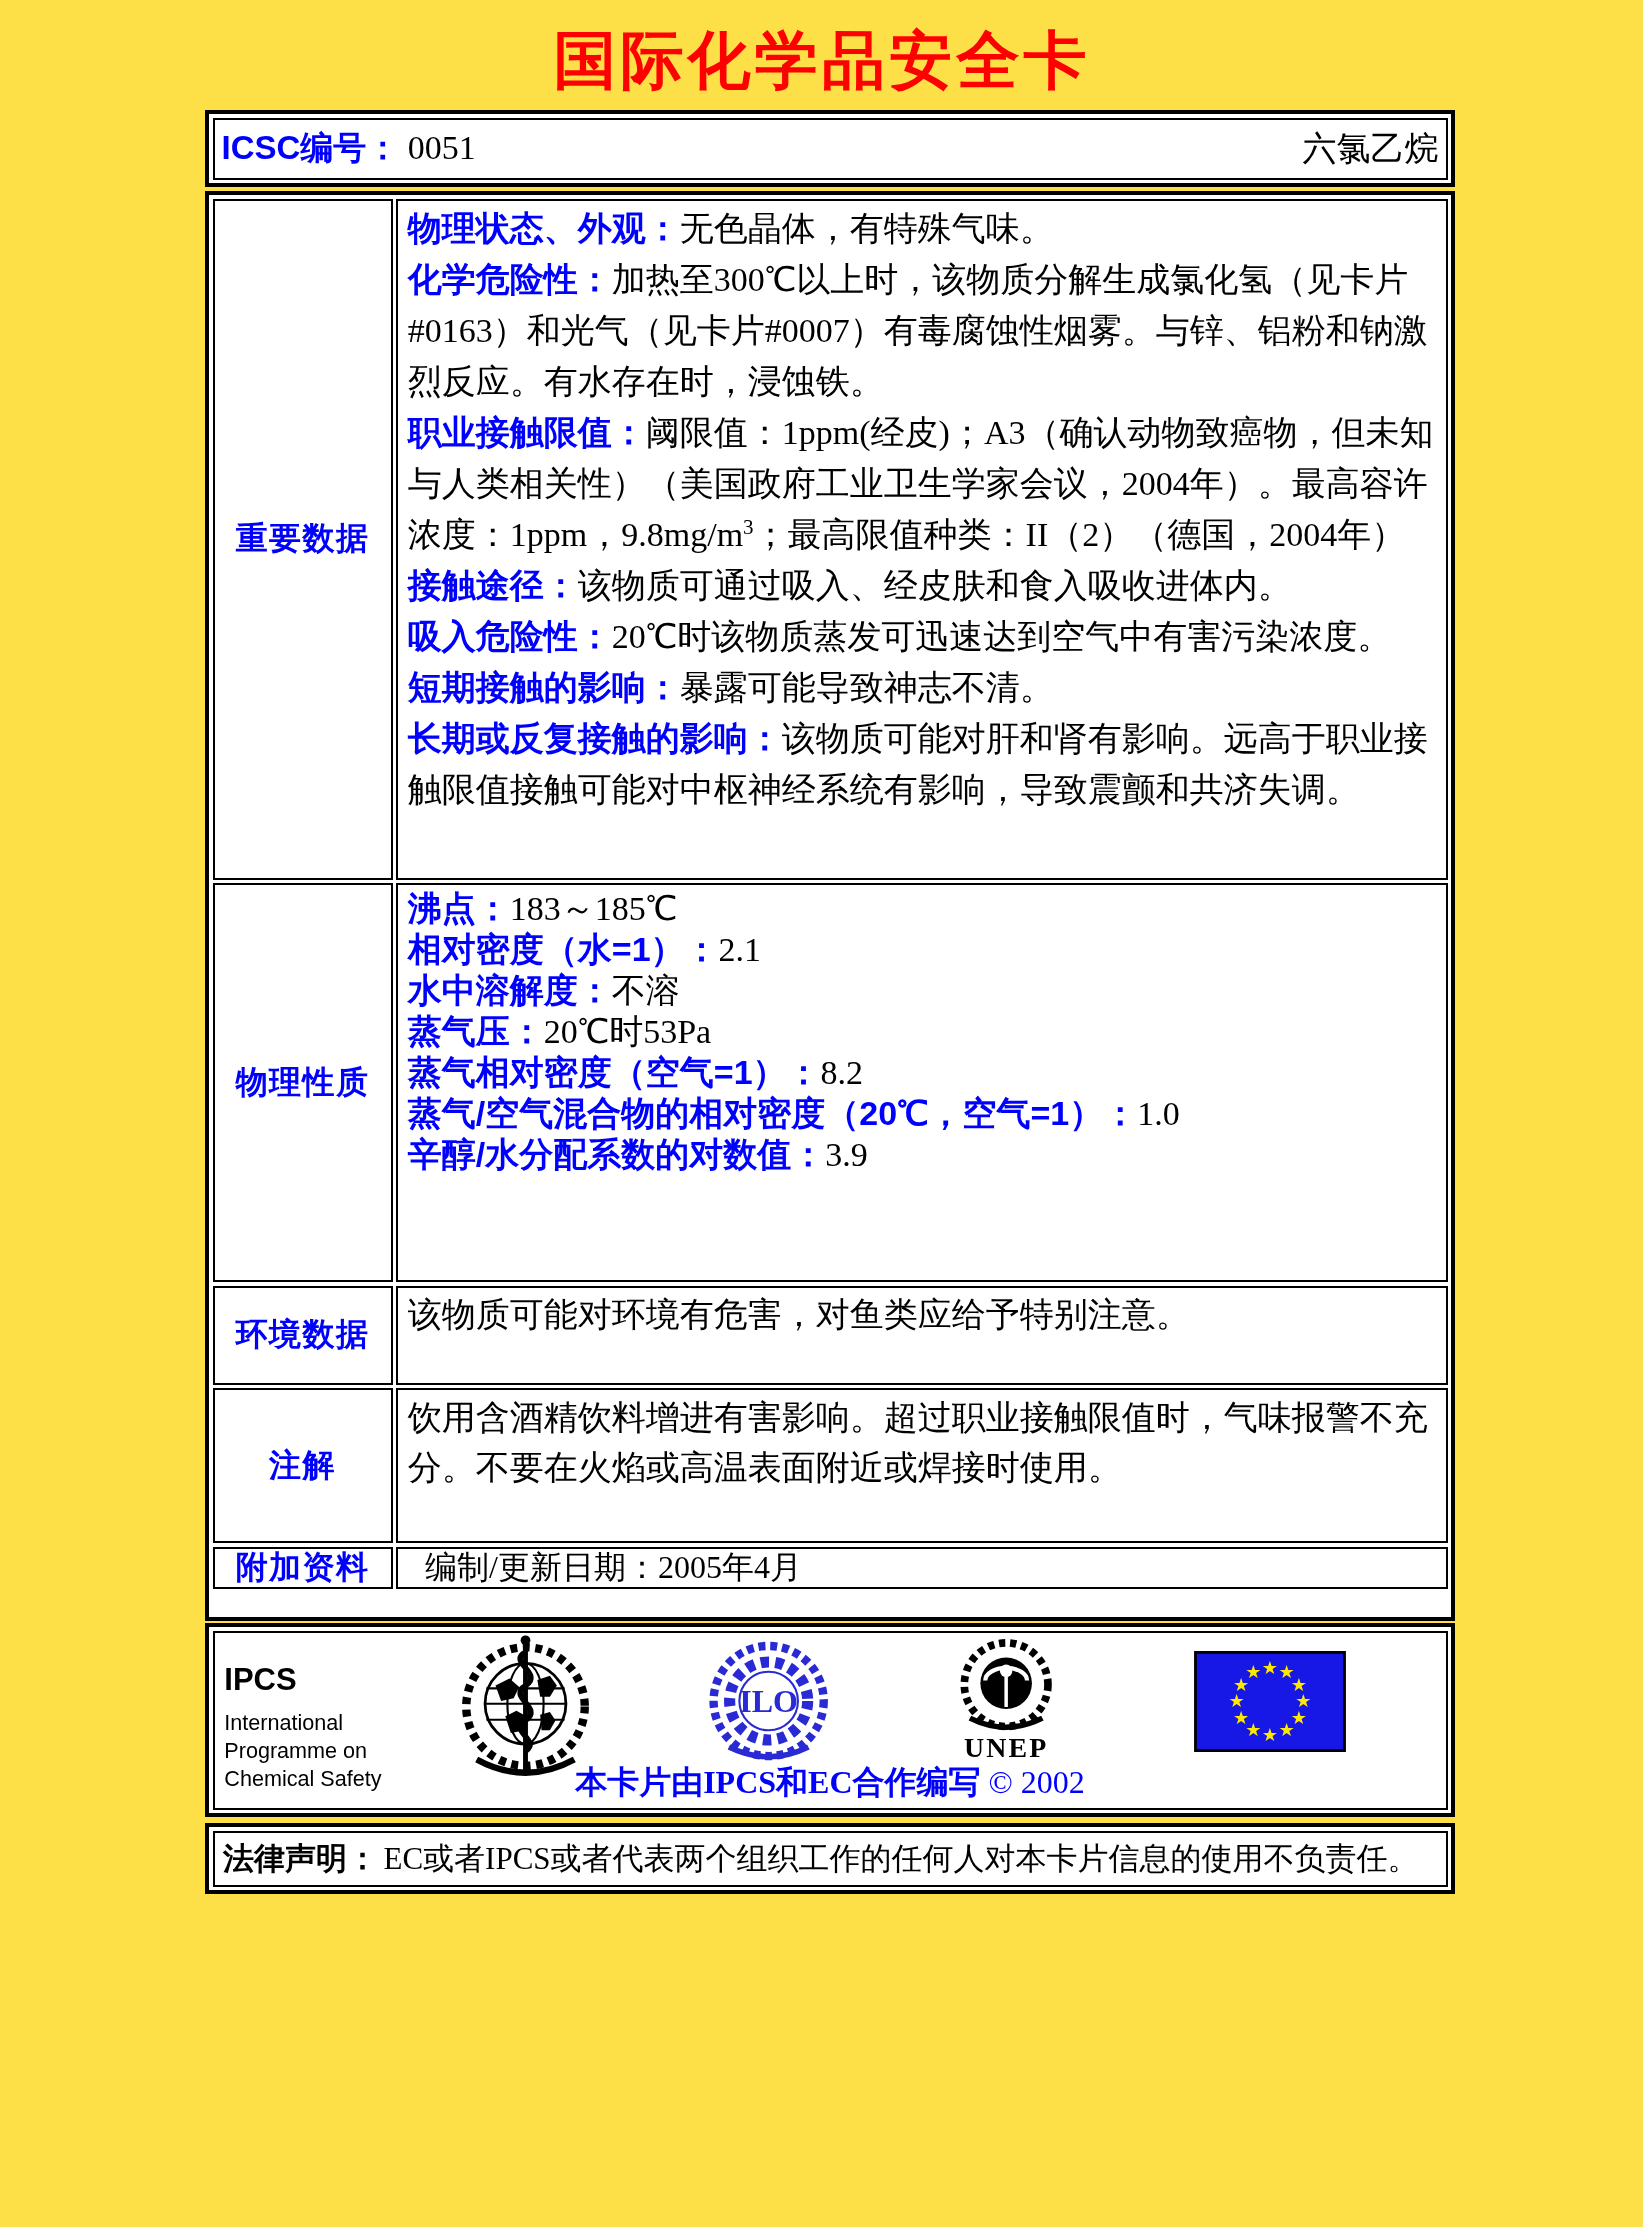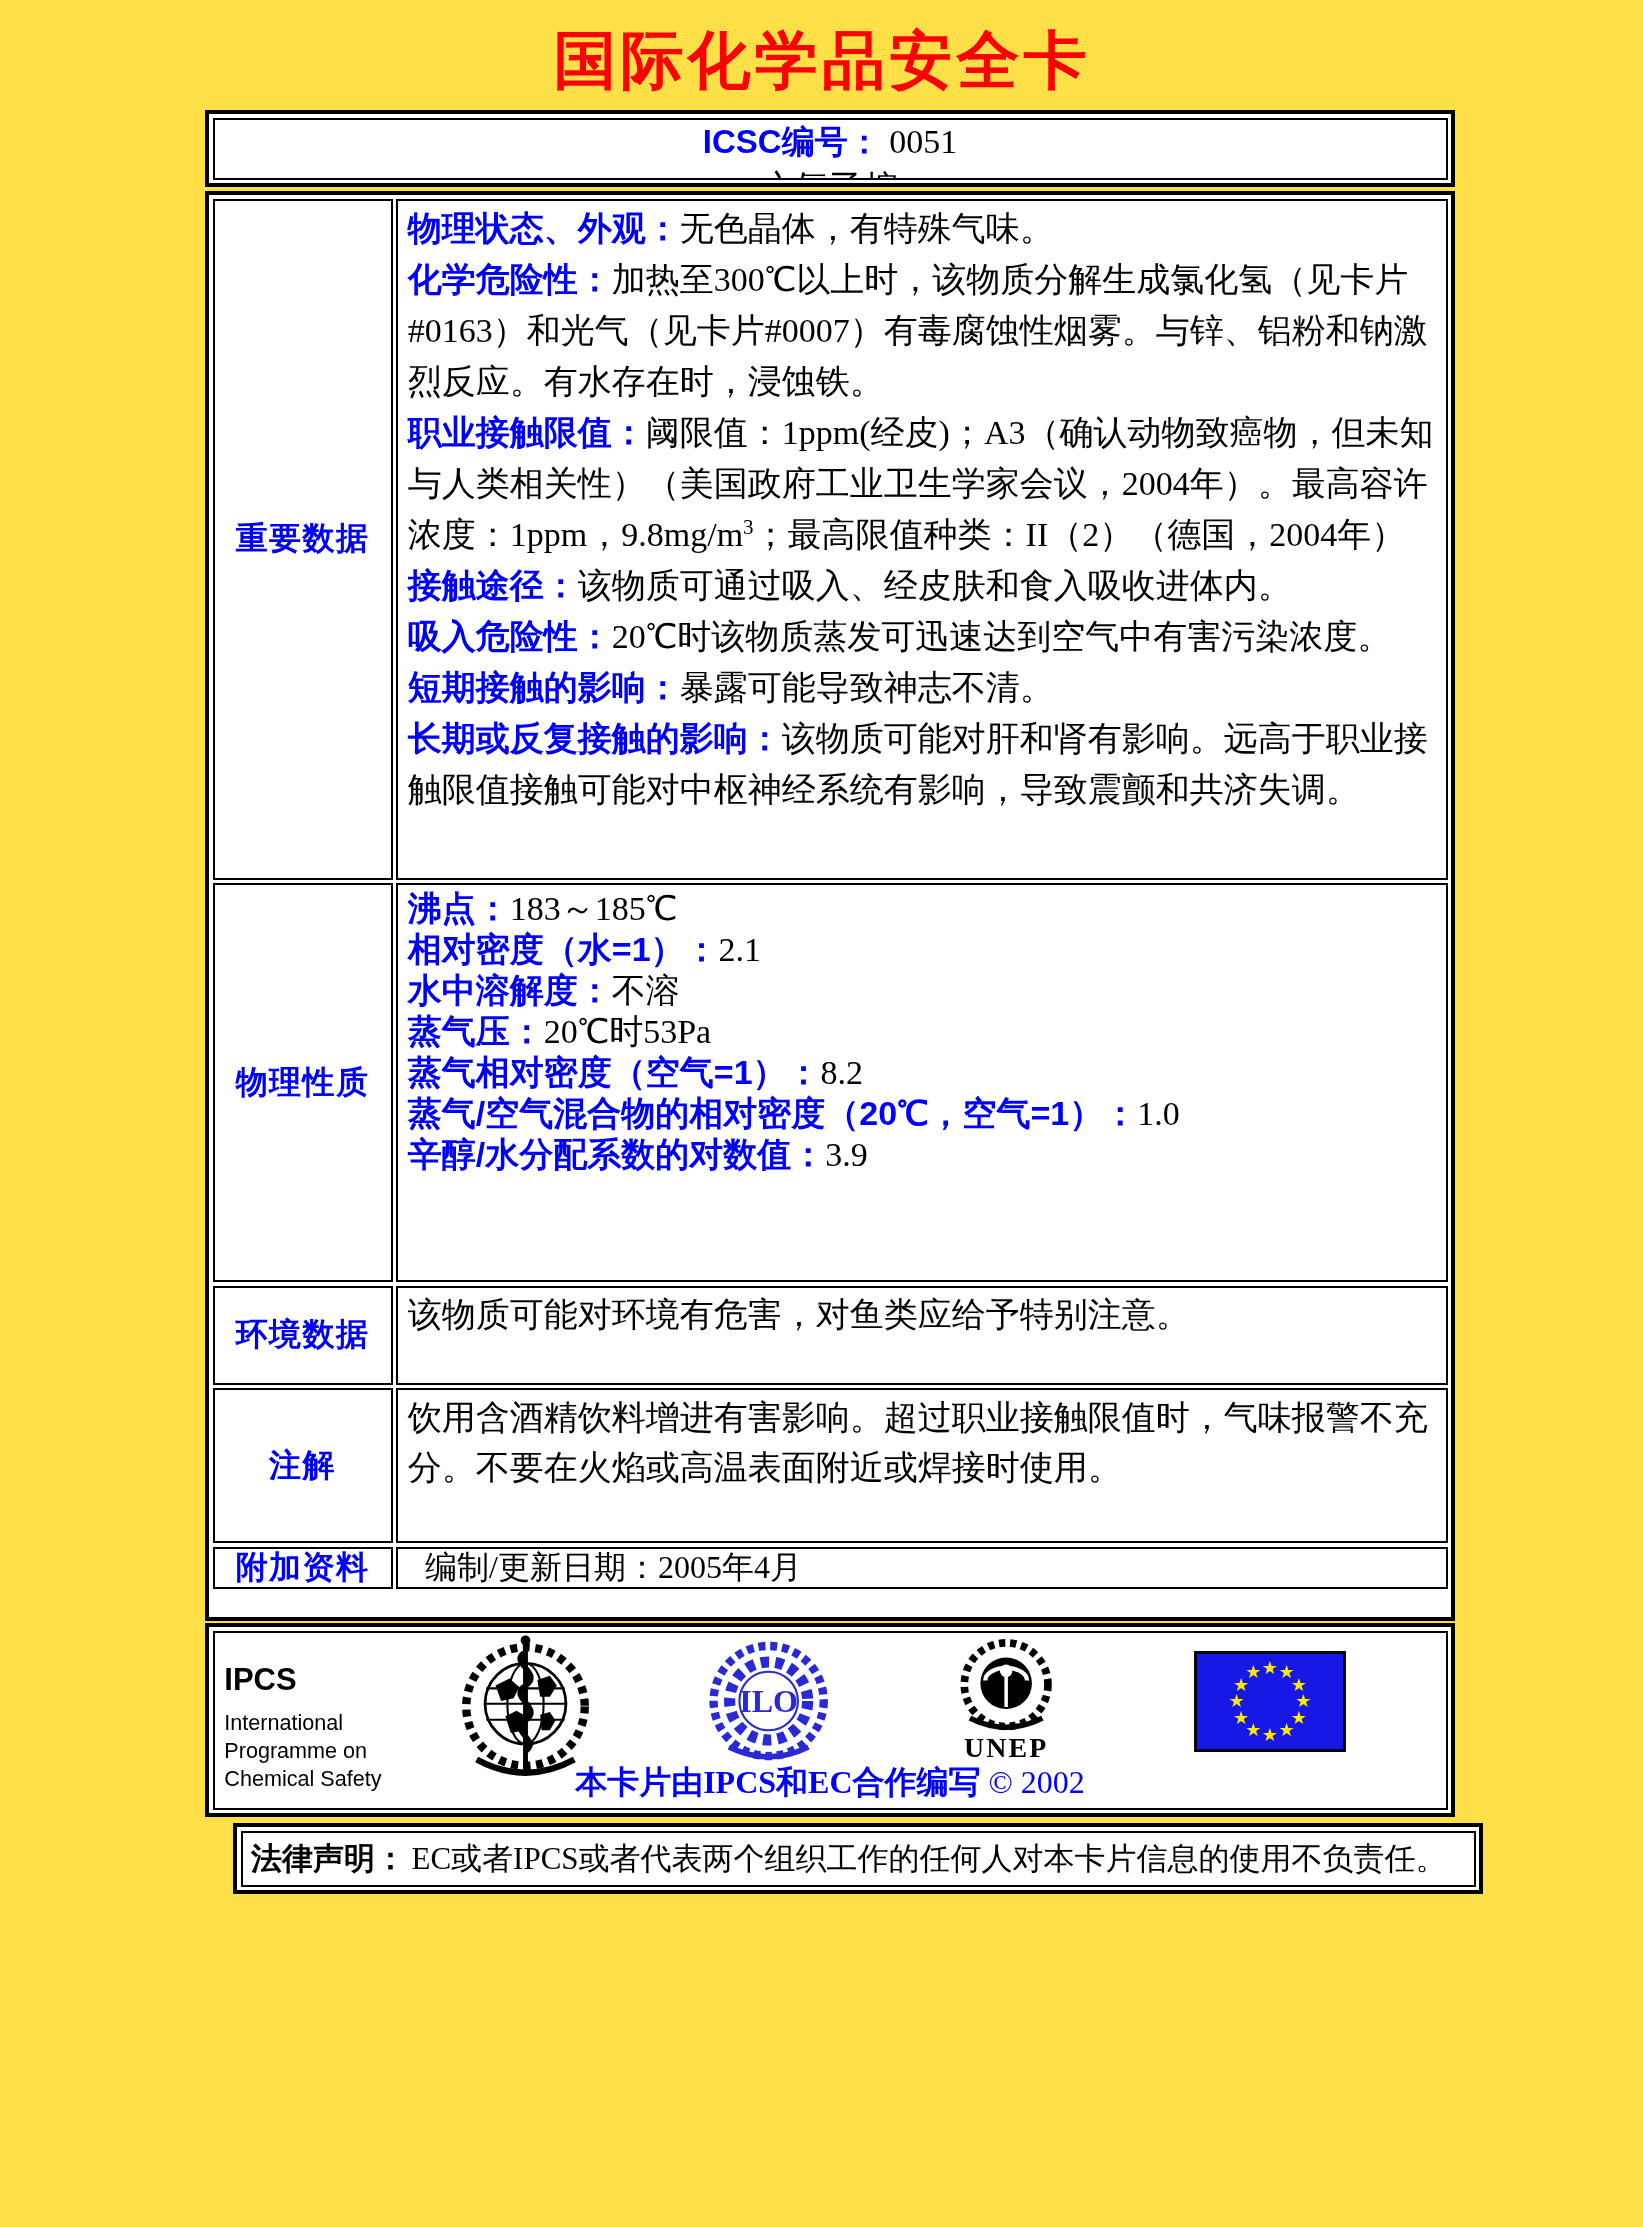--- a/index.html
+++ b/index.html
@@ -10,24 +10,24 @@
          font-family:"Liberation Serif",serif;font-weight:bold;font-size:63px;
          letter-spacing:4.2px;color:#ff0000;}
 
   .box{position:absolute;left:205px;width:1250px;border:4.2px solid #000;
        padding:3.5px;box-sizing:border-box;background:#ffffff;}
   .cell{border:2.1px solid #000;box-sizing:border-box;background:#ffffff;overflow:hidden;}
 
   .box-header{top:110px;height:77px;}
   .box-main{top:191px;height:1430px;}
   .box-logos{top:1623px;height:194px;}
-  .box-footer{top:1823px;height:71px;margin-left:28px;}
+  .box-footer{top:1823px;height:71px;}
 
   .header-cell{height:100%;display:flex;justify-content:space-between;align-items:center;
-               padding:0 7px;font-size:34px;flex-direction:column;}
+               padding:0 7px;font-size:34px;}
   .blue-label{color:#0000ff;font-family:"Liberation Sans",sans-serif;font-weight:bold;font-size:33px;}
 
   .grid{display:grid;grid-template-columns:180px 1fr;gap:3.5px;margin-bottom:3.5px;}
   .row-important{height:681px;}
   .row-physical{height:399px;}
   .row-env{height:99px;}
   .row-notes{height:155px;}
   .row-add{height:42px;margin-bottom:0;}
 
   .lbl-cell{display:flex;align-items:center;justify-content:center;

